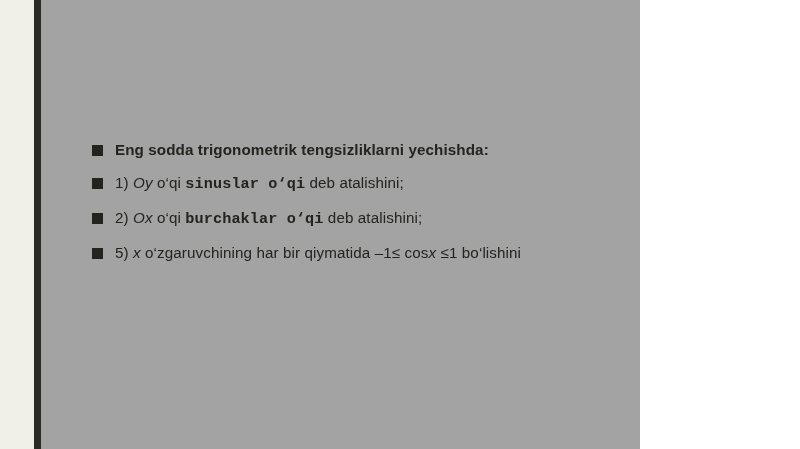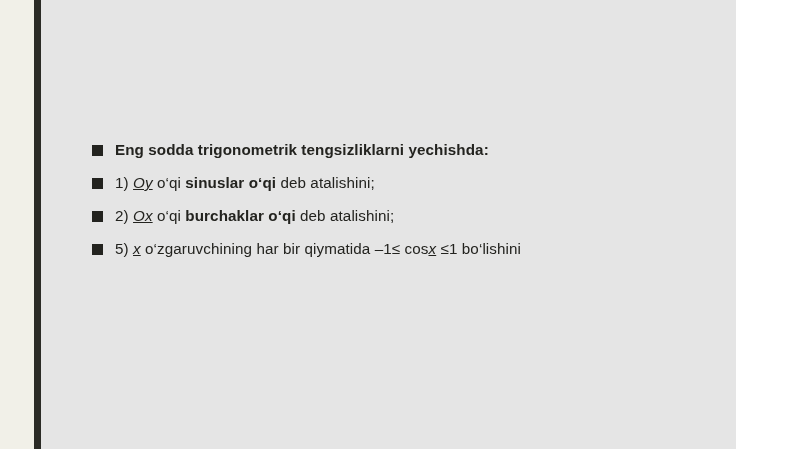--- a/index.html
+++ b/index.html
@@ -8,23 +8,23 @@
   }
   body {
     width: 800px;
     height: 449px;
     background: #ffffff;
     font-family: "Liberation Sans", sans-serif;
     overflow: hidden;
   }
   .slide {
     position: relative;
-    width: 736px;
+    width: 640px;
     height: 449px;
-    background: #e5e5e5;
+    background: #a3a3a3;
     box-sizing: border-box;
     overflow: hidden;
   }
   .left-margin-strip {
     position: absolute;
     left: 0;
     top: 0;
     width: 34px;
     height: 449px;
     background: #f1f0e8;
@@ -59,22 +59,22 @@
   }
   .bullet-text {
     flex: 1 1 auto;
     font-size: 15.2px;
     color: #23231f;
     letter-spacing: 0.1px;
   }
   .bullet-text.bold {
     font-weight: bold;
   }
-  b { font-weight: bold; }
-  i { font-style: italic; text-decoration: underline; }
+  b { font-weight: bold; font-family: Liberation Mono, monospace; }
+  i { font-style: italic; }
 </style>
 </head>
 <body>
 
 <div class="slide">
   <div class="left-margin-strip"></div>
   <div class="left-bar"></div>
 
   <div class="content">
 

